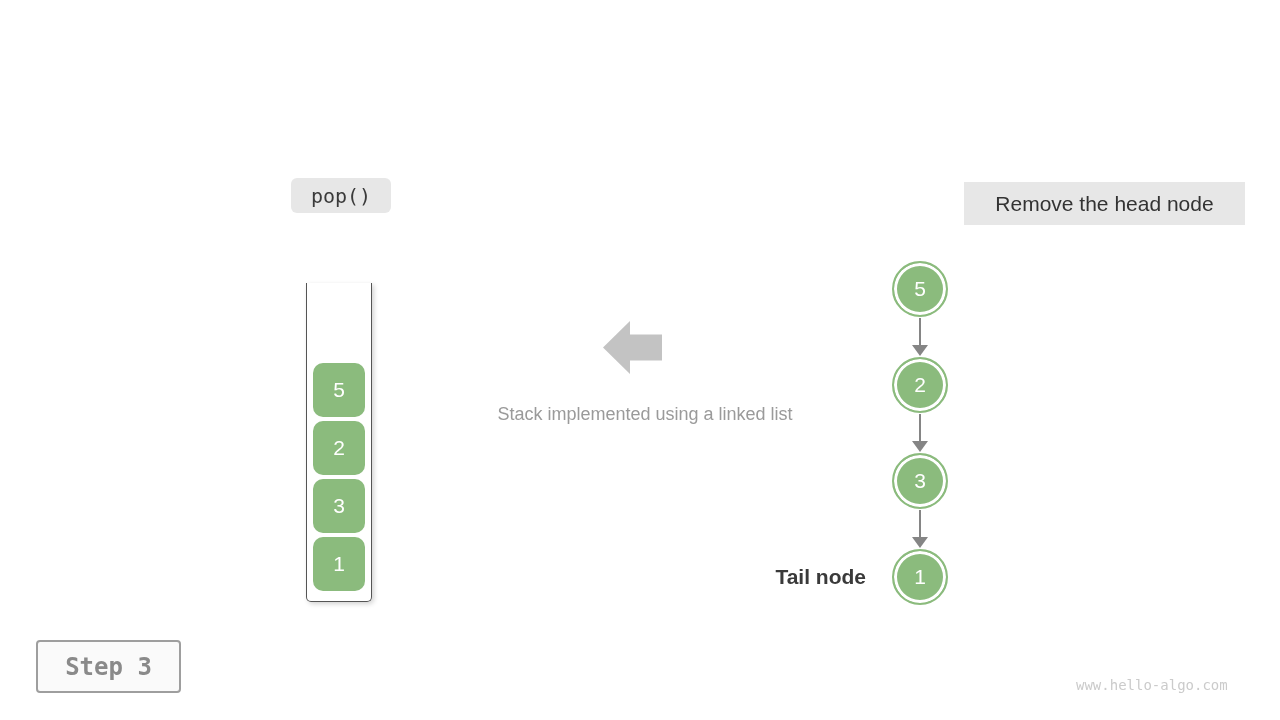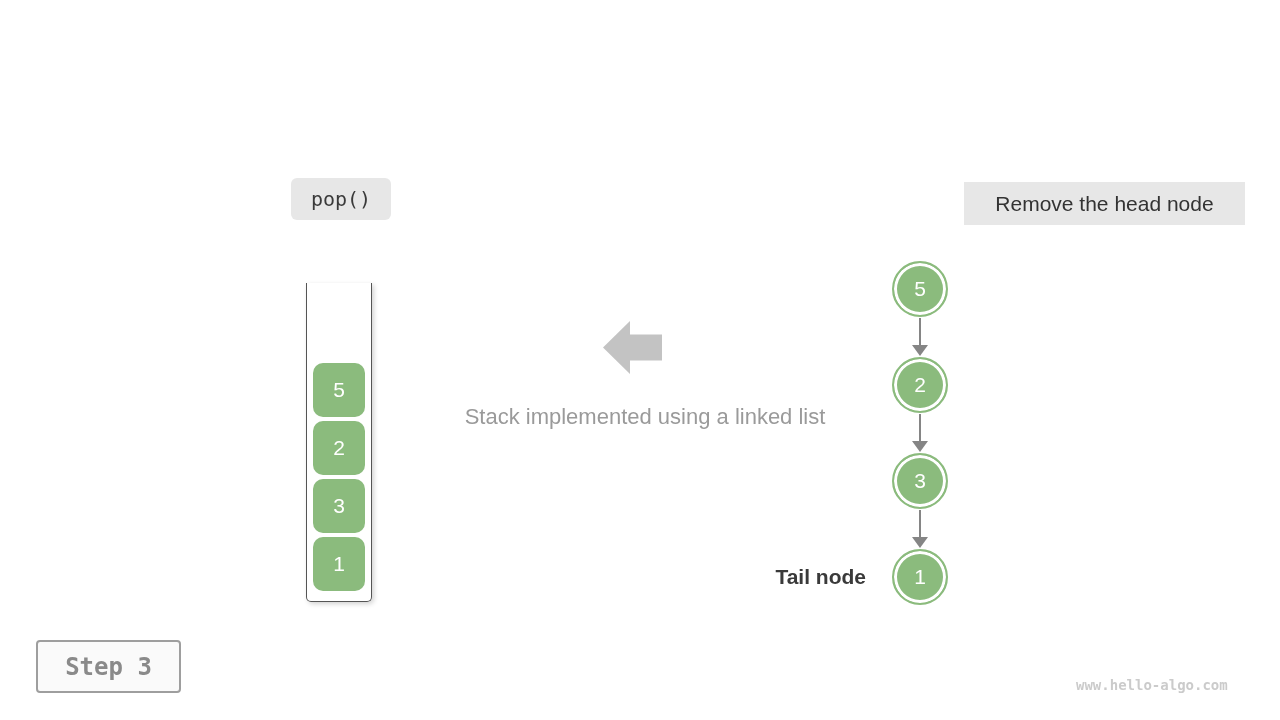--- a/index.html
+++ b/index.html
@@ -10,21 +10,21 @@
     height: 720px;
     background: #ffffff;
     overflow: hidden;
     font-family: "Liberation Sans", sans-serif;
   }
 
   
   .op-label {
     position: absolute;
     left: 291px; top: 178px;
-    width: 100px; height: 42px;
+    width: 100px; height: 35px;
     background: var(--label-bg);
     border-radius: 6px;
     display: flex; align-items: center; justify-content: center;
     font-family: "DejaVu Sans Mono", monospace;
     font-size: 20px;
     color: var(--dark-text);
   }
   .annotation-label {
     position: absolute;
     left: 964px; top: 182px;
@@ -67,21 +67,21 @@
     position: absolute;
     left: 603px; top: 321px;
     width: 59px; height: 53px;
   }
   .block-arrow polygon { fill: var(--block-arrow-gray); }
   .caption {
     position: absolute;
     left: 405px; top: 404px;
     width: 480px;
     text-align: center;
-    font-size: 22px;
+    font-size: 18px;
     color: var(--muted-text);
   }
 
   
   .ll-node {
     position: absolute;
     left: 892px;
     width: 56px; height: 56px;
     border-radius: 50%;
     background: var(--node-green);
@@ -144,21 +144,20 @@
     color: var(--step-text);
   }
 
   
   .watermark {
     position: absolute;
     left: 1076px; top: 677px;
     font-family: "DejaVu Sans Mono", monospace;
     font-size: 14px;
     color: var(--watermark-text);
-    font-weight: bold;
   }
 </style>
 </head>
 <body>
 
 <div class="canvas">
 
   <div class="op-label">pop()</div>
 
   <div class="annotation-label">Remove the head node</div>

